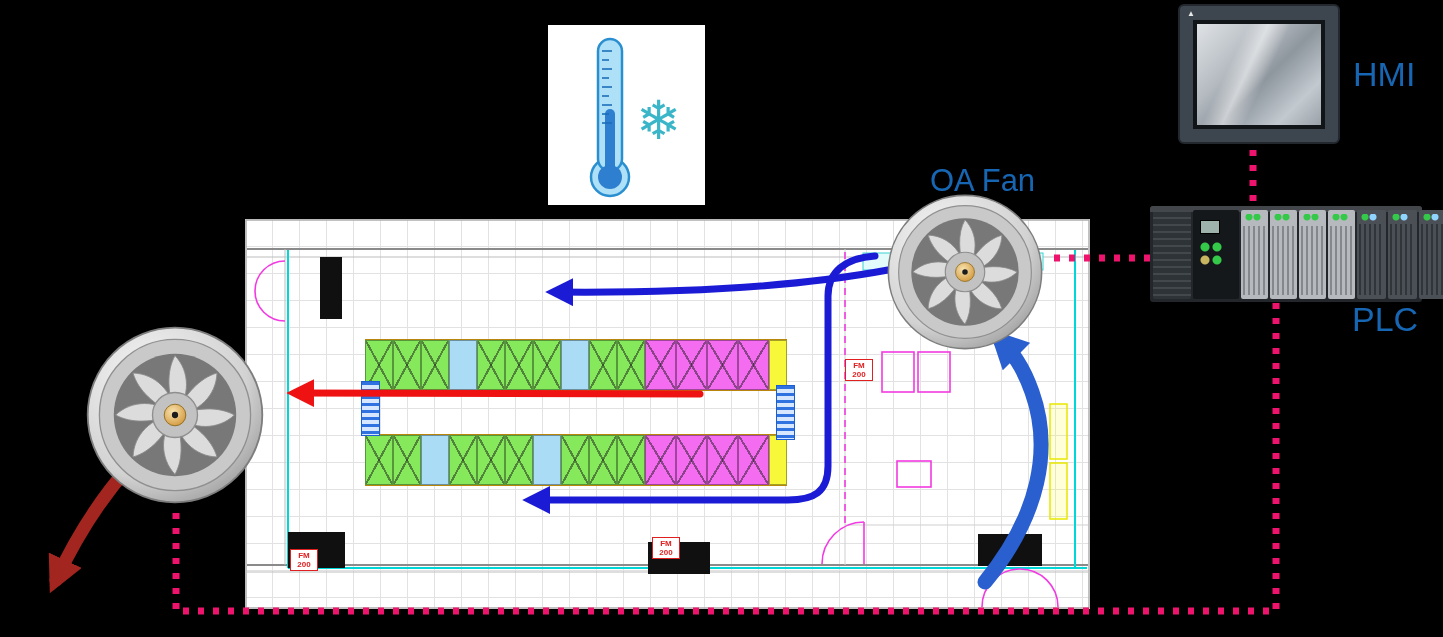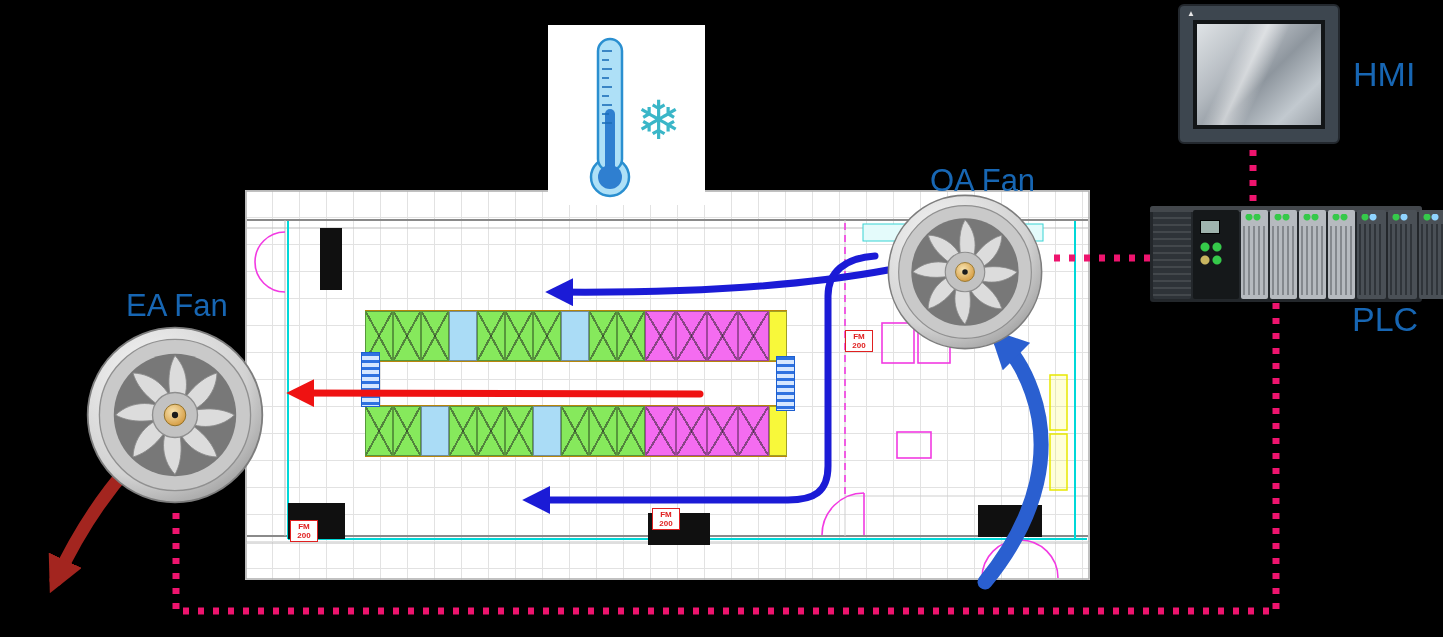--- a/index.html
+++ b/index.html
@@ -12,21 +12,21 @@
   .label-oa{left:930px;top:155px;margin-top:8px;}
   .label-hmi{left:1353px;top:55px;font-size:34px;}
   .label-plc{left:1352px;top:300px;font-size:34px;}
 
   
   .thermo-card{position:absolute;left:548px;top:25px;width:157px;height:180px;background:#fff;z-index:5;}
   .thermo-card svg{position:absolute;left:30px;top:8px;}
   .snowflake{position:absolute;left:88px;top:68px;font-size:54px;color:var(--snowflake-teal,#3ab6c8);line-height:54px;}
 
   
-  .floorplan{position:absolute;left:245px;top:190px;width:845px;height:390px;background-color:#fff;z-index:1;
+  .floorplan{position:absolute;left:245px;top:219px;width:845px;height:390px;background-color:#fff;z-index:1;
     background-image:
       repeating-linear-gradient(to right,#e2e2e2 0 1px,transparent 1px 27px),
       repeating-linear-gradient(to bottom,#e2e2e2 0 1px,transparent 1px 27px);}
   .plan-svg{position:absolute;left:0;top:0;}
   .rack-row{position:absolute;display:flex;border-top:1px solid #b8860b;border-bottom:1px solid #b8860b;box-sizing:content-box;}
   .rack-block{height:100%;box-sizing:border-box;border:1px solid rgba(0,0,0,.35);position:relative;flex:none;}
   .xcross::before{content:"";position:absolute;inset:0;background:
     linear-gradient(to top right,transparent calc(50% - 1px),rgba(30,30,30,.5) calc(50% - 1px),rgba(30,30,30,.5) calc(50% + 1px),transparent calc(50% + 1px)),
     linear-gradient(to bottom right,transparent calc(50% - 1px),rgba(30,30,30,.5) calc(50% - 1px),rgba(30,30,30,.5) calc(50% + 1px),transparent calc(50% + 1px));}
   .ladder{position:absolute;border:1px solid #1d5fd0;background:repeating-linear-gradient(to bottom,#2f72e0 0 3px,#d6e7ff 3px 7px);}
@@ -256,21 +256,20 @@
     <path class="s-dred" stroke-width="13" marker-end="url(#ah-dred)" d="M166 430 C122 468 84 520 56 580"></path>
   </svg>
 
   <svg class="fan fan-ea" width="180" height="180">
       <use href="#fan-symbol"></use>
     </svg>
   <svg class="fan fan-oa" width="158" height="158">
       <use href="#fan-symbol"></use>
     </svg>
 
-  <div class="label label-ea">EA Fan</div>
   <div class="label label-oa">OA Fan</div>
   <div class="label label-hmi">HMI</div>
   <div class="label label-plc">PLC</div>
 
   <div class="hmi">
     <span class="hmi-brand">▲</span>
     <div class="hmi-screen"></div>
   </div>
 
   <div class="plc">

